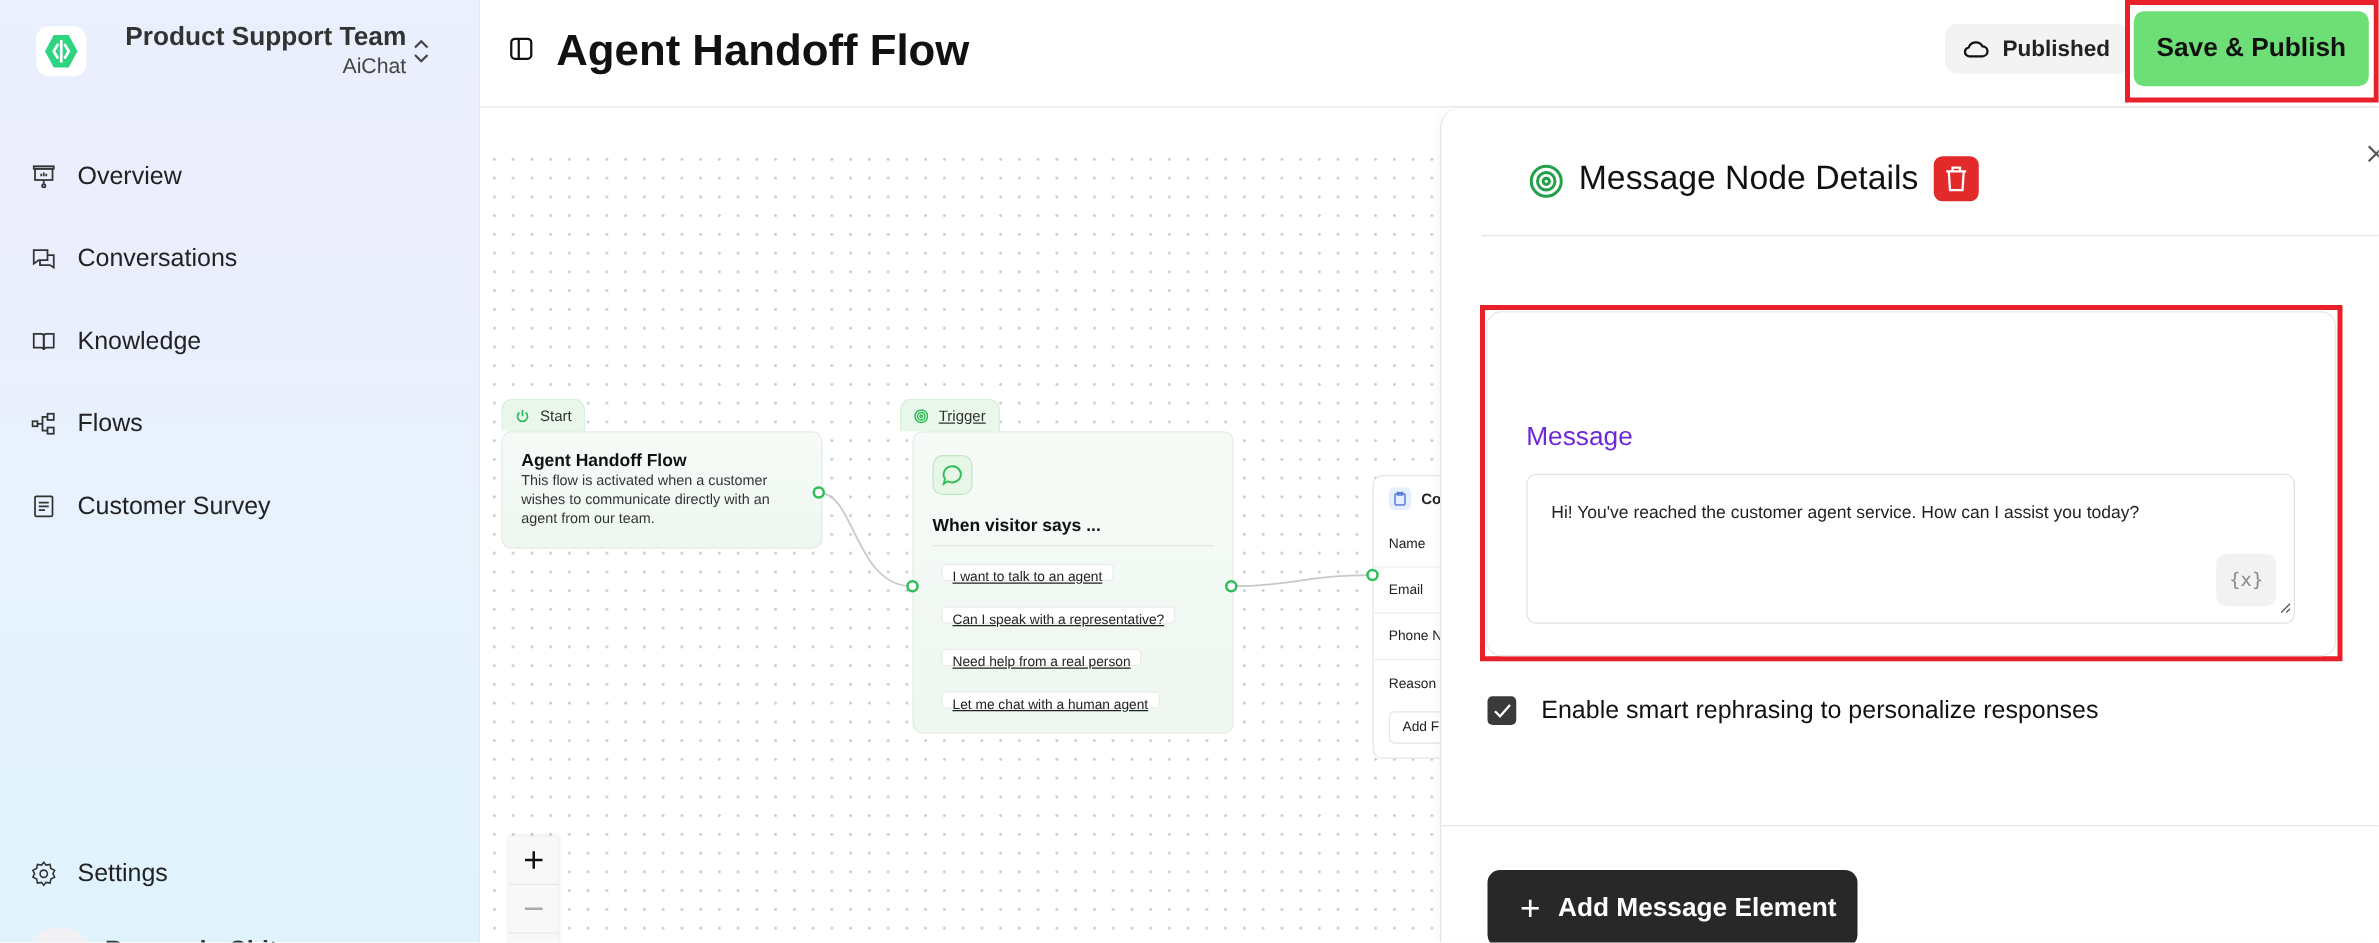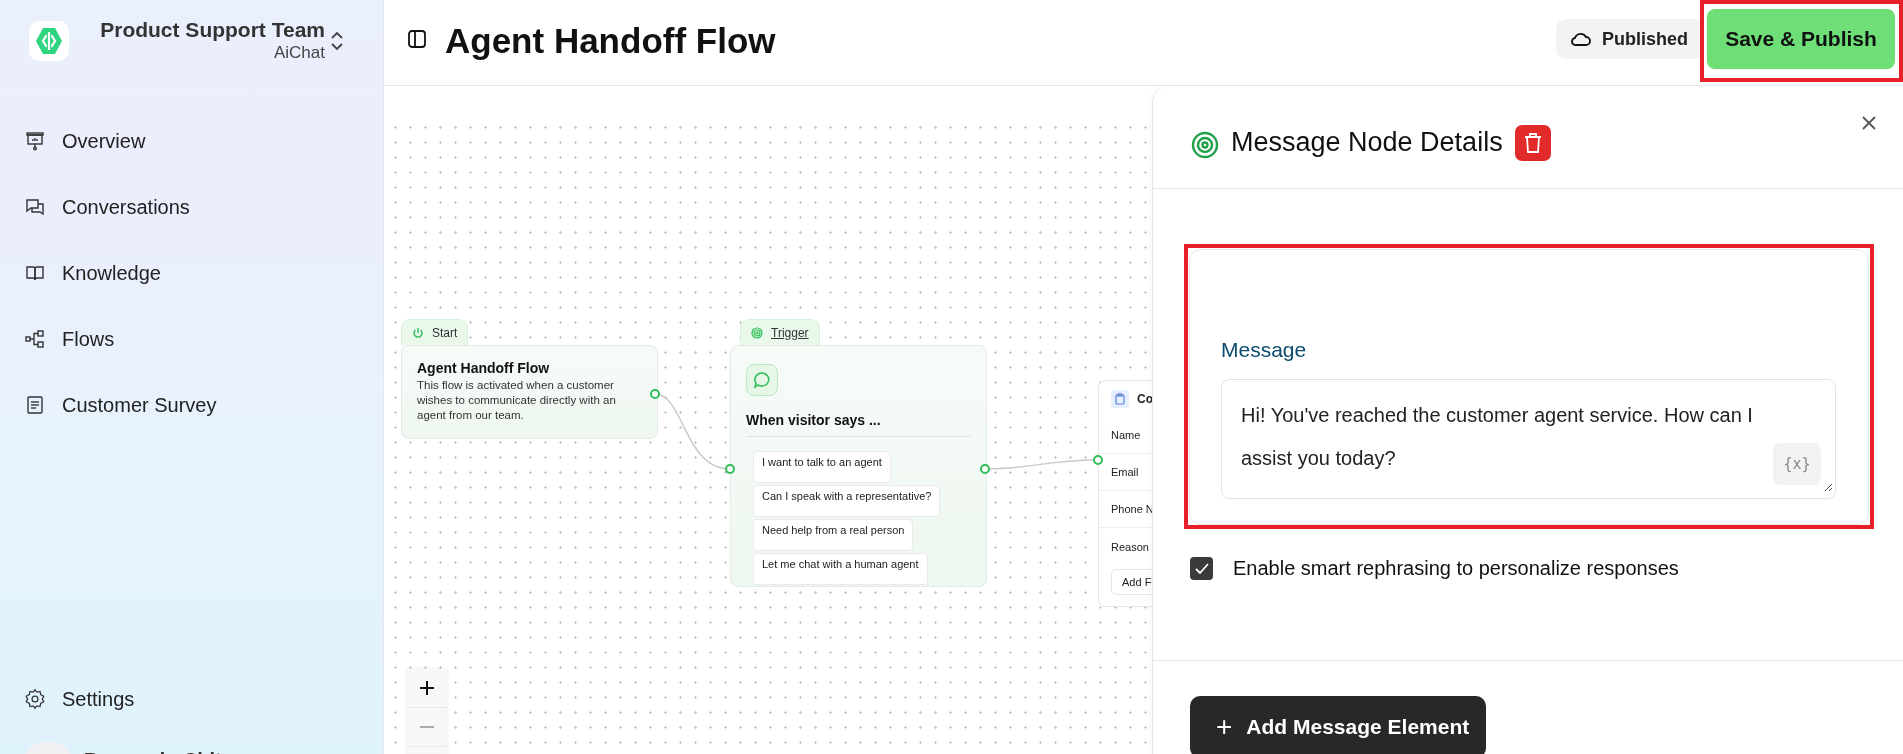--- a/index.html
+++ b/index.html
@@ -47,48 +47,48 @@
       background-position: 4px 2px;
       overflow: hidden;
       margin-top: 31px;
     }
     .node-tab { position: absolute; height: 26px; padding: 0 10px; border-radius: 9px 9px 0 0; background: #eaf8ec; border: 1px solid #d7f0da; border-bottom: none; display: flex; align-items: center; font-size: 12px; color: #333; }
     .node-tab .ic { margin-right: 8px; display: flex; }
     .node { position: absolute; background: linear-gradient(180deg, #f7fbf8, #eef7f0); border: 1px solid #e2ebe4; border-radius: 8px; }
     .node-title { font-size: 14px; font-weight: 600; color: #111; }
     .node-desc { font-size: 11.5px; color: #333; line-height: 15px; margin-top: 2px; }
     .handle { position: absolute; width: 10px; height: 10px; border-radius: 50%; border: 2px solid #2fbd57; background: #fff; }
-    .chip { position: absolute; left: 22px; height: 32px; padding: 0 8px; background: #fff; border: 1px solid #eaeaea; border-radius: 4px; font-size: 11px; color: #222; line-height: 20px; white-space: nowrap; }
+    .chip { position: absolute; left: 22px; height: 14px; padding: 0 8px; background: #fff; border: 1px solid #eaeaea; border-radius: 4px; font-size: 11px; color: #222; line-height: 20px; white-space: nowrap; text-decoration: underline; }
     .msg-ic { position: absolute; left: 15px; top: 18px; width: 32px; height: 32px; border-radius: 8px; background: #e6f7e8; border: 1px solid #bce8c3; display: flex; align-items: center; justify-content: center; }
 
     .form-node { position: absolute; left: 714px; top: 262px; width: 80px; height: 227px; background: #fff; border: 1px solid #e5e5e5; border-radius: 8px 0 0 8px; overflow: hidden; }
     .form-head { height: 36px; display: flex; align-items: center; padding-left: 12px; font-size: 12px; font-weight: 600; color: #222; }
     .form-head .ic { width: 18px; height: 18px; border-radius: 4px; background: #e6effd; display: flex; align-items: center; justify-content: center; margin-right: 8px; }
     .form-row { height: 37px; display: flex; align-items: center; padding-left: 12px; font-size: 11px; color: #222; border-bottom: 1px solid #eee; }
     .form-add { margin: 4px 0 0 12px; height: 26px; border: 1px solid #e5e5e5; border-radius: 5px; font-size: 11px; padding: 0 10px; line-height: 24px; color: #222; white-space: nowrap; }
 
     .zoom-ctl { position: absolute; left: 23px; top: 551px; width: 40px; background: #f8f8f8; box-shadow: 0 0 3px rgba(0,0,0,0.12); }
     .zoom-ctl .zb { height: 39px; display: flex; align-items: center; justify-content: center; border-bottom: 1px solid #e8e8e8; cursor: pointer; }
 
     
-    .panel { position: absolute; left: 1152px; top: 87px; width: 751px; height: 667px; background: #fff; border-left: 1px solid #e5e5e5; border-top-left-radius: 16px; box-shadow: -2px 0 6px rgba(0,0,0,0.03); }
+    .panel { position: absolute; left: 1152px; top: 87px; width: 751px; height: 667px; background: #fff; border-left: 1px solid #e5e5e5; border-top-left-radius: 16px; box-shadow: -2px 0 6px rgba(0,0,0,0.03); padding-left: 32px; }
     .panel-head { height: 102px; border-bottom: 1px solid #e5e5e5; position: relative; }
     .panel-head .target { position: absolute; left: 38px; top: 44px; }
     .panel-title { position: absolute; left: 78px; top: 38px; font-size: 27px; font-weight: 500; color: #111; line-height: 34px; }
     .trash-btn { position: absolute; left: 362px; top: 38px; width: 36px; height: 36px; background: #e22a2a; border-radius: 7px; display: flex; align-items: center; justify-content: center; cursor: pointer; }
     .close-btn { position: absolute; left: 704px; top: 24px; width: 24px; height: 24px; display: flex; align-items: center; justify-content: center; cursor: pointer; }
 
     .section-outline { position: absolute; left: 31px; top: 157px; width: 690px; height: 285px; border: 4px solid #e8202a; }
     .section { position: absolute; left: 36px; top: 162px; width: 680px; height: 276px; border: 1px solid #e8e8e8; border-radius: 12px; }
     .section-head { height: 62px; border-bottom: 1px solid #e5e5e5; position: relative; cursor: pointer; }
     .section-title { position: absolute; left: 31px; top: 18px; font-size: 22px; font-weight: 600; color: #111; }
     .chev { position: absolute; right: 28px; top: 22px; }
-    .field-label { position: absolute; left: 31px; top: 88px; font-size: 21px; font-weight: 500; color: #0c4a6e; }
+    .field-label { position: absolute; left: 31px; top: 88px; font-size: 21px; font-weight: 500; color: #6d28d9; }
     .msg-area { position: absolute; left: 31px; top: 129px; width: 615px; height: 120px; border: 1px solid #e2e2e2; border-radius: 8px; }
-    .msg-text { position: absolute; left: 19px; top: 14px; width: 560px; font-size: 20px; line-height: 43px; color: #222; }
+    .msg-text { position: absolute; left: 19px; top: 14px; width: 560px; font-size: 14px; line-height: 30px; color: #222; }
     .var-btn { position: absolute; right: 14px; top: 63px; width: 48px; height: 42px; background: #f2f2f2; border-radius: 8px; font-size: 15px; color: #888; display: flex; align-items: center; justify-content: center; cursor: pointer; font-family: "DejaVu Sans Mono", monospace; }
     .resize { position: absolute; right: 2px; bottom: 2px; }
 
     .check-row { position: absolute; left: 37px; top: 470px; display: flex; align-items: flex-start; cursor: pointer; }
     .checkbox { width: 23px; height: 23px; border-radius: 4px; background: #3a3a3a; display: flex; align-items: center; justify-content: center; }
     .check-label { margin-left: 20px; font-size: 20px; color: #111; font-weight: 500; }
     .panel-divider { position: absolute; left: 0; top: 573px; width: 751px; height: 1px; background: #e5e5e5; }
     .add-btn { position: absolute; left: 37px; top: 609px; width: 296px; height: 62px; background: #282828; border-radius: 10px; border: none; color: #fff; font-size: 21px; font-weight: 600; display: flex; align-items: center; padding-left: 26px; font-family: inherit; cursor: pointer; }
     .add-btn .plus { font-size: 28px; font-weight: 300; margin-right: 14px; line-height: 28px; }
   </style>
@@ -223,21 +223,21 @@
         </svg>
     </span>
     <span>Start</span>
   </div>
   <div class="node" style="left:17px;top:227px;width:257px;height:94px;padding:14px 15px;">
     <div class="node-title">Agent Handoff Flow</div>
     <div class="node-desc">This flow is activated when a customer wishes to communicate directly with an agent from our team.</div>
   </div>
   <div class="handle" style="left:266px;top:271px;"></div>
 
-  <div class="node-tab" style="left:356px;top:201px;text-decoration:underline;">
+  <div class="node-tab" style="left:336px;top:201px;text-decoration:underline;">
     <span class="ic">
       <svg width="12" height="12" viewBox="0 0 12 12" fill="none" stroke="#2fbd57" stroke-width="1.2">
           <circle cx="6" cy="6" r="5"></circle>
           <circle cx="6" cy="6" r="3"></circle>
           <circle cx="6" cy="6" r="1"></circle>
         </svg>
     </span>
     <span>Trigger</span>
   </div>
   <div class="node" style="left:346px;top:227px;width:257px;height:242px;">

